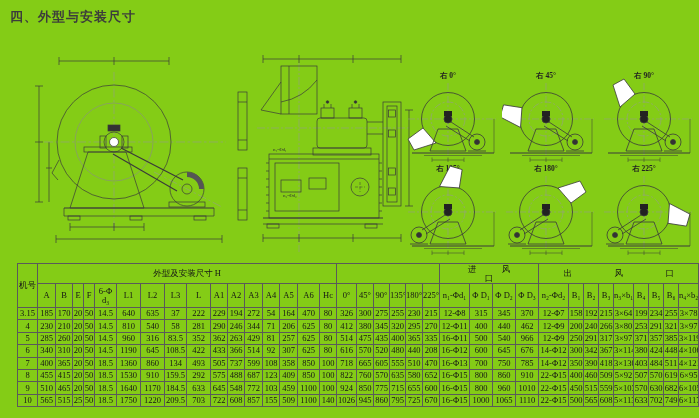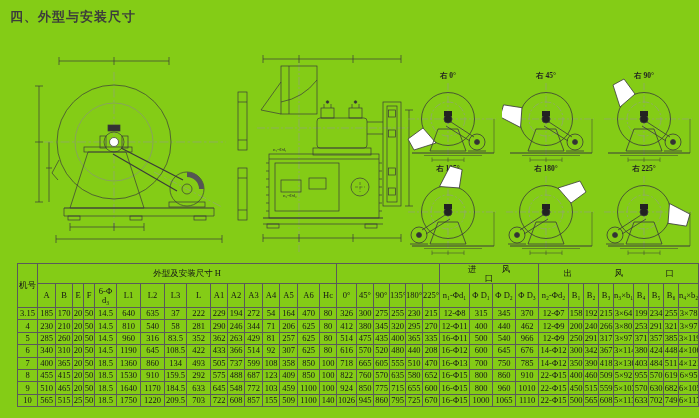--- a/index.html
+++ b/index.html
@@ -672,21 +672,21 @@
           <td>652</td>
           <td>16-Φ15</td>
           <td>800</td>
           <td>860</td>
           <td>910</td>
           <td>22-Φ15</td>
           <td>400</td>
           <td>460</td>
           <td>509</td>
           <td>5×92</td>
-          <td>955</td>
+          <td>507</td>
           <td>570</td>
           <td>619</td>
           <td>6×95</td>
         </tr>
         <tr>
           <td>9</td>
           <td>510</td>
           <td>465</td>
           <td>20</td>
           <td>50</td>

